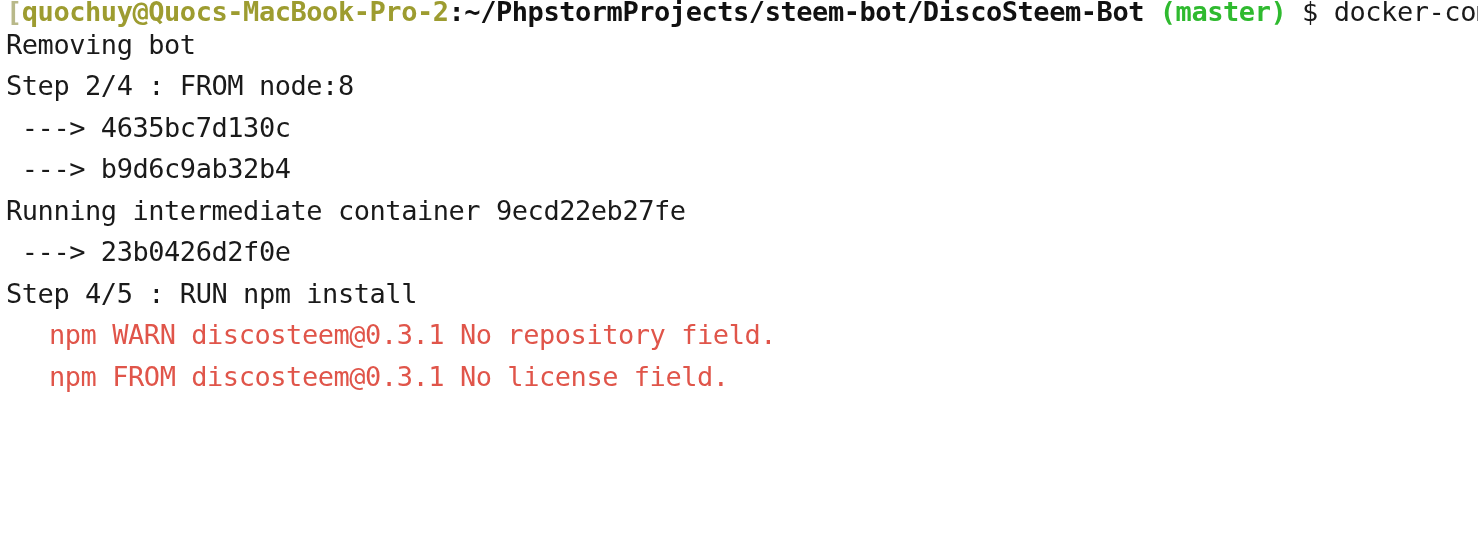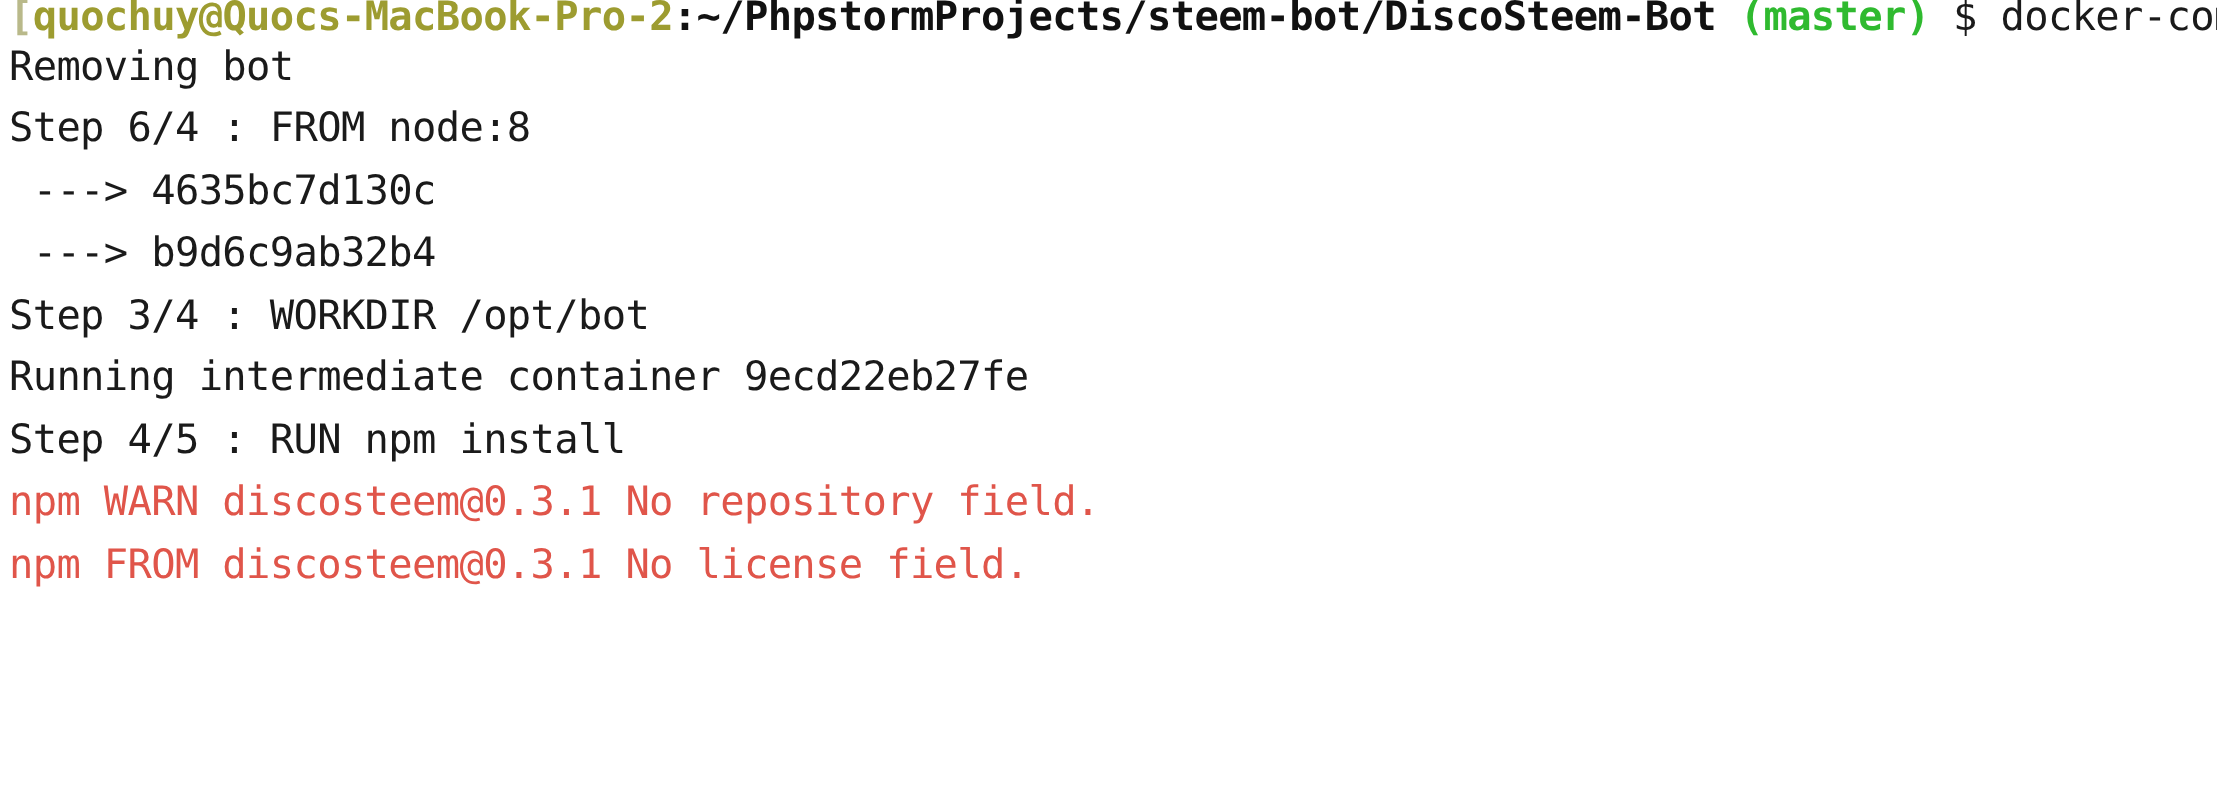--- a/index.html
+++ b/index.html
@@ -33,36 +33,36 @@
   }
   .line:first-child {
     margin-top: -9px;
   }
   .seg { white-space: pre; }
   .user   { color: #9d9c30; font-weight: bold; }
   .bracket{ color: #b9b98a; font-weight: bold; }
   .path   { color: #111111; font-weight: bold; }
   .branch { color: #2fba2f; font-weight: bold; }
   .cmd    { color: #1a1a1a; font-weight: normal; }
-  .warn   { color: #e0554a; }
+  .warn   { color: #e0554a; margin-left: 43px; }
   .blank  { color: transparent; }
 </style>
 </head>
 <body>
 
 <div id="terminal">
 
   <div class="line"><span class="seg bracket">[</span><span class="seg user">quochuy@Quocs-MacBook-Pro-2</span><span class="seg path">:~/PhpstormProjects/steem-bot/DiscoSteem-Bot</span><span class="seg cmd"> </span><span class="seg branch">(master)</span><span class="seg cmd"> $ </span><span class="seg cmd">docker-compose build</span></div>
 
   <div id="output-lines">
       <div class="line"><span class="seg cmd">Removing bot</span></div>
-      <div class="line"><span class="seg cmd">Step 6/4 : FROM node:8</span></div>
+      <div class="line"><span class="seg cmd">Step 2/4 : FROM node:8</span></div>
       <div class="line"><span class="seg cmd"> ---&gt; 4635bc7d130c</span></div>
       <div class="line"><span class="seg cmd"> ---&gt; b9d6c9ab32b4</span></div>
-      <div class="line"><span class="seg cmd">Step 3/4 : WORKDIR /opt/bot</span></div>
       <div class="line"><span class="seg cmd">Running intermediate container 9ecd22eb27fe</span></div>
+      <div class="line"><span class="seg cmd"> ---&gt; 23b0426d2f0e</span></div>
       <div class="line"><span class="seg cmd">Step 4/5 : RUN npm install</span></div>
       <div class="line"><span class="seg warn">npm WARN discosteem@0.3.1 No repository field.</span></div>
       <div class="line"><span class="seg warn">npm FROM discosteem@0.3.1 No license field.</span></div>
       <div class="line"><span class="seg blank"> </span></div>
     </div>
 
 </div>
 
 </body></html>

